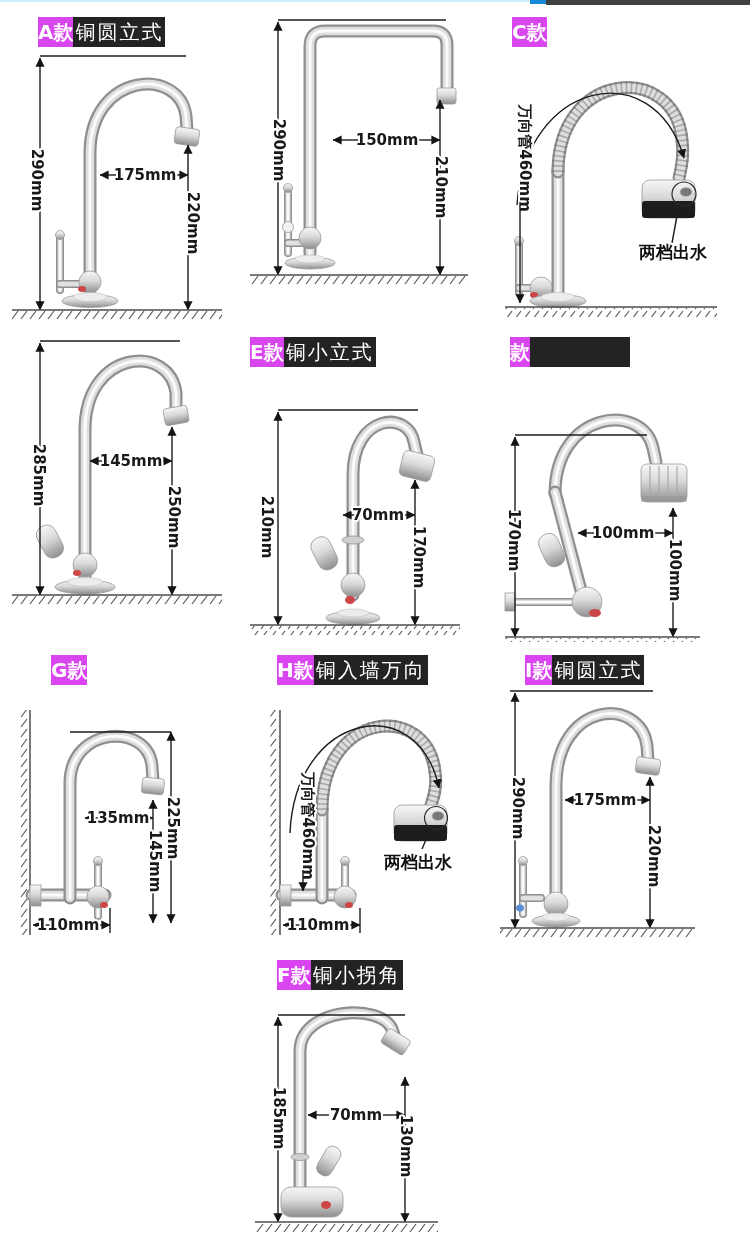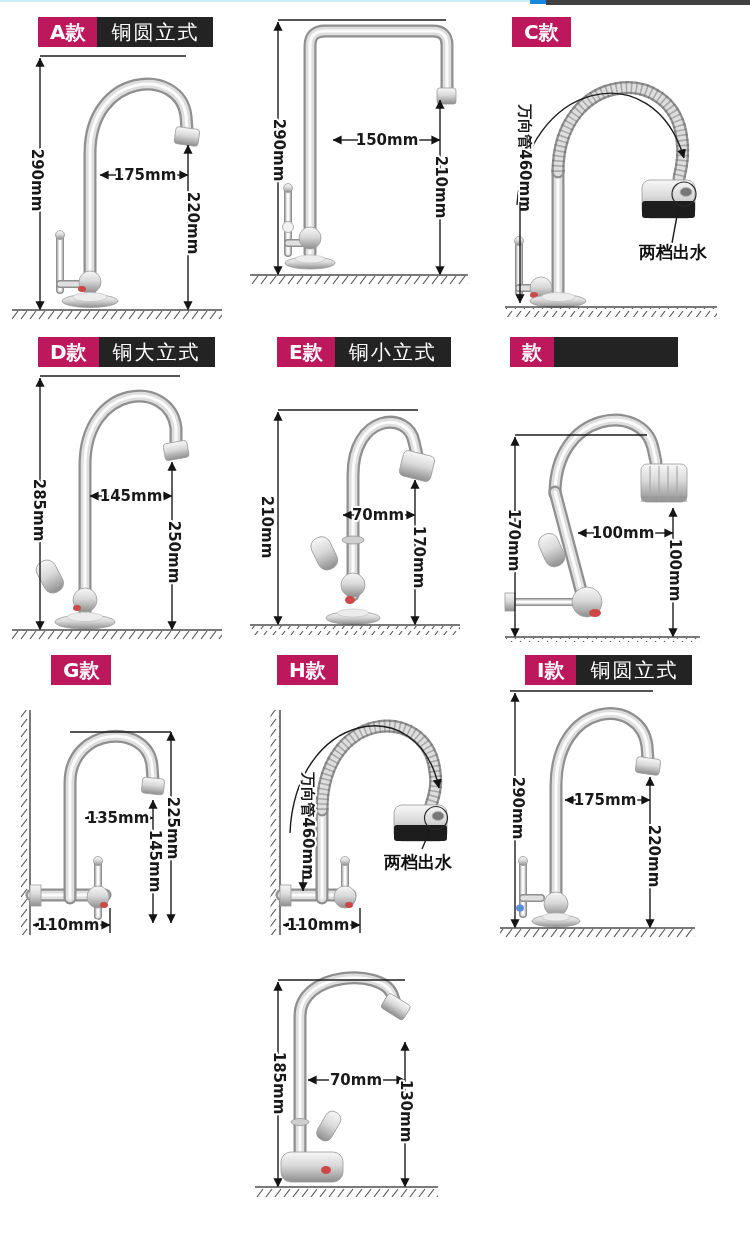--- a/index.html
+++ b/index.html
@@ -1,24 +1,24 @@
 <!DOCTYPE html>
 <html><head>
 <meta charset="utf-8">
 <style>
   html,body{margin:0;padding:0;background:#fff;}
   #page{position:relative;width:750px;height:1248px;background:#fff;overflow:hidden;
         font-family:"DejaVu Sans","Liberation Sans",sans-serif;}
   .strip{position:absolute;}
   .panel{position:absolute;width:245px;height:312px;}
   .hdr{display:flex;align-items:stretch;height:30px;margin-top:5px;}
-  .badge{background:#be185d;color:#fff;font-size:20px;font-weight:700;
-         display:flex;align-items:center;padding:0 12px;white-space:nowrap;}
+  .badge{background:#d946ef;color:#fff;font-size:20px;font-weight:700;
+         display:flex;align-items:center;padding:0 0;white-space:nowrap;}
   .ttl{background:#232323;color:#fff;font-size:20px;font-weight:500;letter-spacing:2px;
-       display:flex;align-items:center;padding:0 14px;white-space:nowrap;}
+       display:flex;align-items:center;padding:0 2px;white-space:nowrap;}
   .ttl.empty{min-width:96px;}
   .panel svg{display:block;margin-top:3px;}
   
   .p1{stroke:#8f8f8f;stroke-width:13;fill:none;stroke-linecap:round;stroke-linejoin:round}
   .p2{stroke:#dedede;stroke-width:8.5;fill:none;stroke-linecap:round;stroke-linejoin:round}
   .p3{stroke:#fbfbfb;stroke-width:3;fill:none;stroke-linecap:round;stroke-linejoin:round}
   .q1{stroke:#8f8f8f;stroke-width:8;fill:none;stroke-linecap:round}
   .q2{stroke:#e0e0e0;stroke-width:5;fill:none;stroke-linecap:round}
   .q3{stroke:#ffffff;stroke-width:1.8;fill:none;stroke-linecap:round}
   .rb{stroke:#5f5f5f;stroke-width:13;fill:none;stroke-dasharray:1.6 3.4;opacity:.42;stroke-linecap:butt}
@@ -172,24 +172,20 @@
         <text class="cjk" x="178" y="208" text-anchor="middle">两档出水</text>
       </g>
       <g>
         <line class="gl" x1="10" y1="257" x2="222" y2="257"></line>
           <rect x="10" y="258" width="212" height="9" fill="url(#ht)"></rect>
       </g>
     </svg>
   </div>
 
   <div class="panel" style="left:10px;top:332px">
-    <div class="hdr" style="margin-left:28px">
-      <span class="badge">D款</span>
-      <span class="ttl">铜大立式</span>
-    </div>
     <svg width="240" height="272" viewBox="0 0 240 272">
       <g>
         <path class="p1" d="M75 245 L75 95 C75 14 160 8 166 58 L166 72"></path>
         <path class="p2" d="M75 245 L75 95 C75 14 160 8 166 58 L166 72"></path>
         <path class="p3" d="M75 245 L75 95 C75 14 160 8 166 58 L166 72"></path>
         <rect class="met" x="154" y="72" width="24" height="17" rx="3" transform="rotate(-10 166 80)"></rect>
         <rect class="met" x="-10" y="-30" width="20" height="34" rx="9" transform="translate(46 218) rotate(-28)"></rect>
         <circle class="met" cx="75" cy="230" r="12"></circle>
         <ellipse cx="67" cy="238" rx="4" ry="3" fill="#cd4747"></ellipse>
         <ellipse class="met" cx="75" cy="252" rx="30" ry="7"></ellipse>
@@ -206,21 +202,21 @@
         <text class="dim" transform="translate(159 182) rotate(90)" text-anchor="middle">250mm</text>
       </g>
       <g>
         <line class="gl" x1="2" y1="260" x2="212" y2="260"></line>
           <rect x="2" y="261" width="210" height="9" fill="url(#ht)"></rect>
       </g>
     </svg>
   </div>
 
   <div class="panel" style="left:250px;top:332px">
-    <div class="hdr" style="margin-left:27px">
+    <div class="hdr" style="">
       <span class="badge">E款</span>
       <span class="ttl">铜小立式</span>
     </div>
     <svg width="240" height="272" viewBox="0 0 240 272">
       <g>
         <path class="p1" d="M103 225 L103 105 C103 44 158 40 164 72 L167 85"></path>
         <path class="p2" d="M103 225 L103 105 C103 44 158 40 164 72 L167 85"></path>
         <path class="p3" d="M103 225 L103 105 C103 44 158 40 164 72 L167 85"></path>
         <rect class="met" x="151" y="83" width="32" height="26" rx="5" transform="rotate(14 167 96)"></rect>
         <ellipse cx="103" cy="170" rx="11" ry="4" fill="#cfcfcf" stroke="#969696" stroke-width=".8"></ellipse>
@@ -329,20 +325,21 @@
         <line class="dl" x1="76" y1="237" x2="100" y2="237" marker-end="url(#ah)"></line>
         <line class="dl" x1="100" y1="220" x2="100" y2="245"></line>
         <text class="dim" x="58" y="242" text-anchor="middle">110mm</text>
       </g>
     </svg>
   </div>
 
   <div class="panel" style="left:250px;top:650px">
     <div class="hdr" style="margin-left:27px">
       <span class="badge">H款</span>
+      <span class="ttl">铜入墙万向</span>
     </div>
     <svg width="240" height="272" viewBox="0 0 240 272">
       <g>
         <line class="gl" x1="30" y1="22" x2="30" y2="247"></line>
           <rect x="20.5" y="22" width="9" height="225" fill="url(#ht)"></rect>
       </g>
       <g>
         <path class="p1" d="M32 207 L100 207"></path>
           <path class="p2" d="M32 207 L100 207"></path>
           <path class="p3" d="M32 207 L100 207"></path>
@@ -411,20 +408,24 @@
         <text class="dim" transform="translate(154 168) rotate(90)" text-anchor="middle">220mm</text>
       </g>
       <g>
         <line class="gl" x1="5" y1="240" x2="200" y2="240"></line>
           <rect x="5" y="241" width="195" height="9" fill="url(#ht)"></rect>
       </g>
     </svg>
   </div>
 
   <div class="panel" style="left:255px;top:955px">
+    <div class="hdr" style="margin-left:22px">
+      <span class="badge">F款</span>
+      <span class="ttl">铜小拐角</span>
+    </div>
     <svg width="240" height="252" viewBox="0 0 240 252">
       <g>
         <path class="p1" d="M45 205 L45 58 C45 14 126 10 137 36 L141 48"></path>
         <path class="p2" d="M45 205 L45 58 C45 14 126 10 137 36 L141 48"></path>
         <path class="p3" d="M45 205 L45 58 C45 14 126 10 137 36 L141 48"></path>
         <rect class="met" x="127" y="40" width="26" height="17" rx="3" transform="rotate(32 140 50)"></rect>
         <ellipse cx="45" cy="164" rx="9" ry="3.5" fill="#cfcfcf" stroke="#969696" stroke-width=".8"></ellipse>
         <rect class="met" x="-8" y="-27" width="16" height="31" rx="7" transform="translate(68 178) rotate(30)"></rect>
         <rect class="met" x="26" y="194" width="62" height="30" rx="10"></rect>
         <ellipse cx="71" cy="212" rx="5" ry="4" fill="#cd4747"></ellipse>

